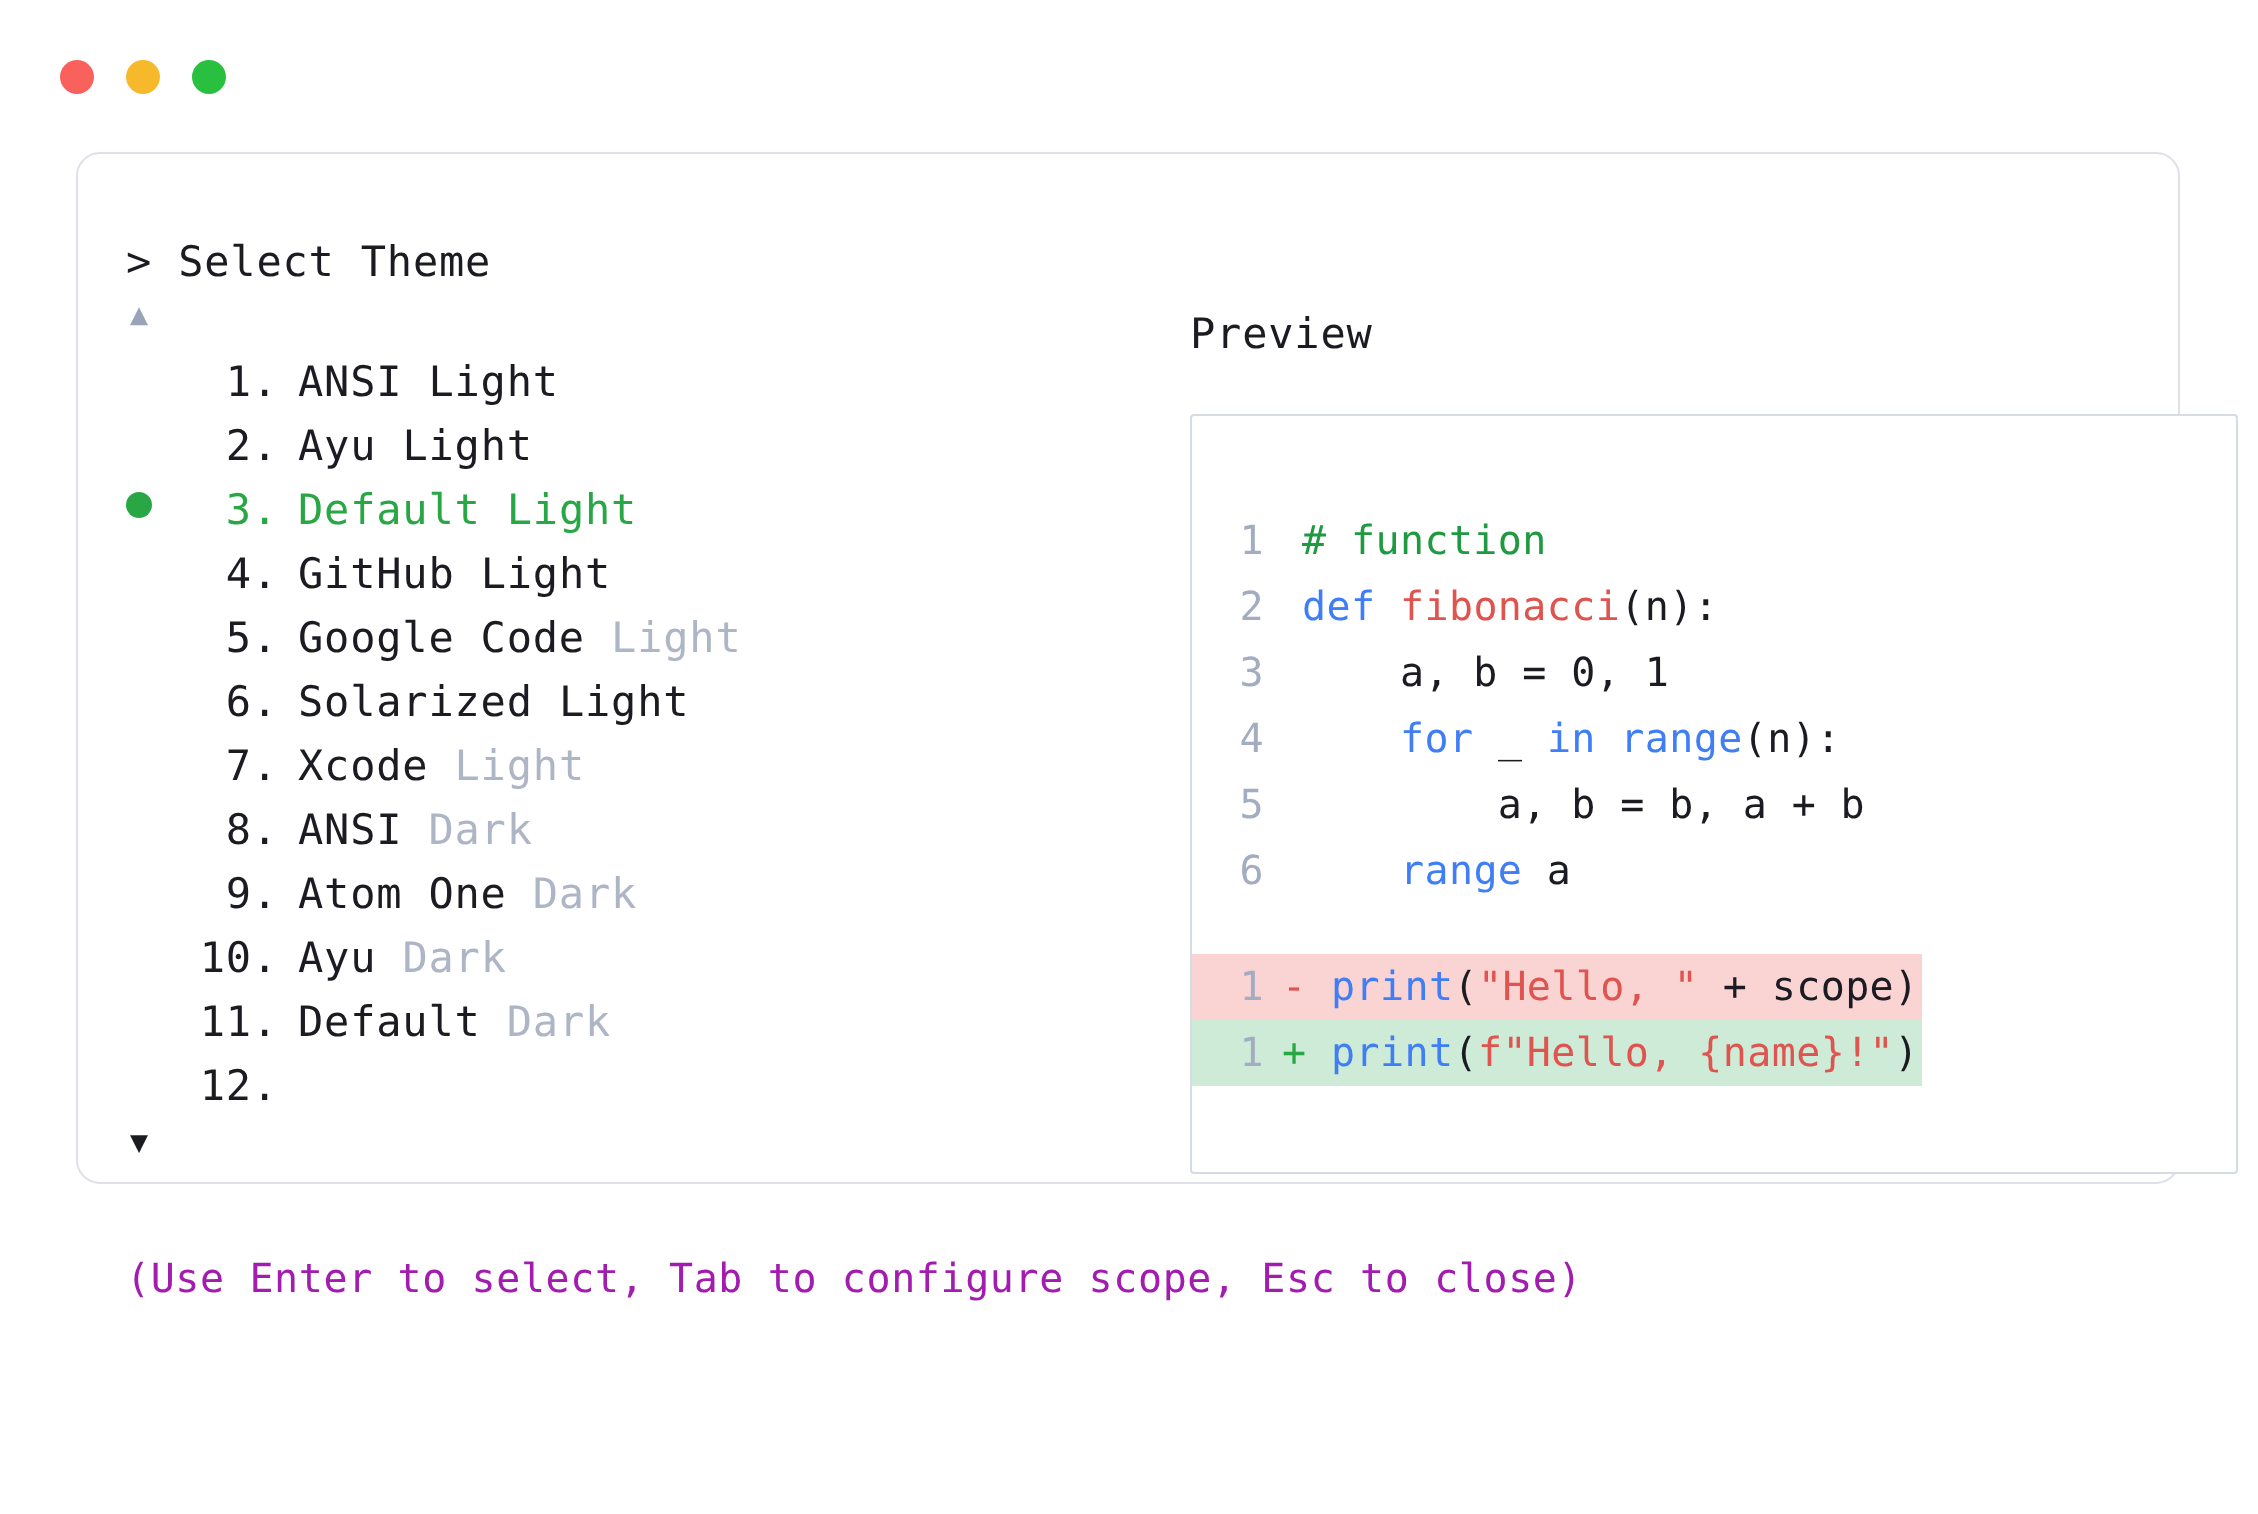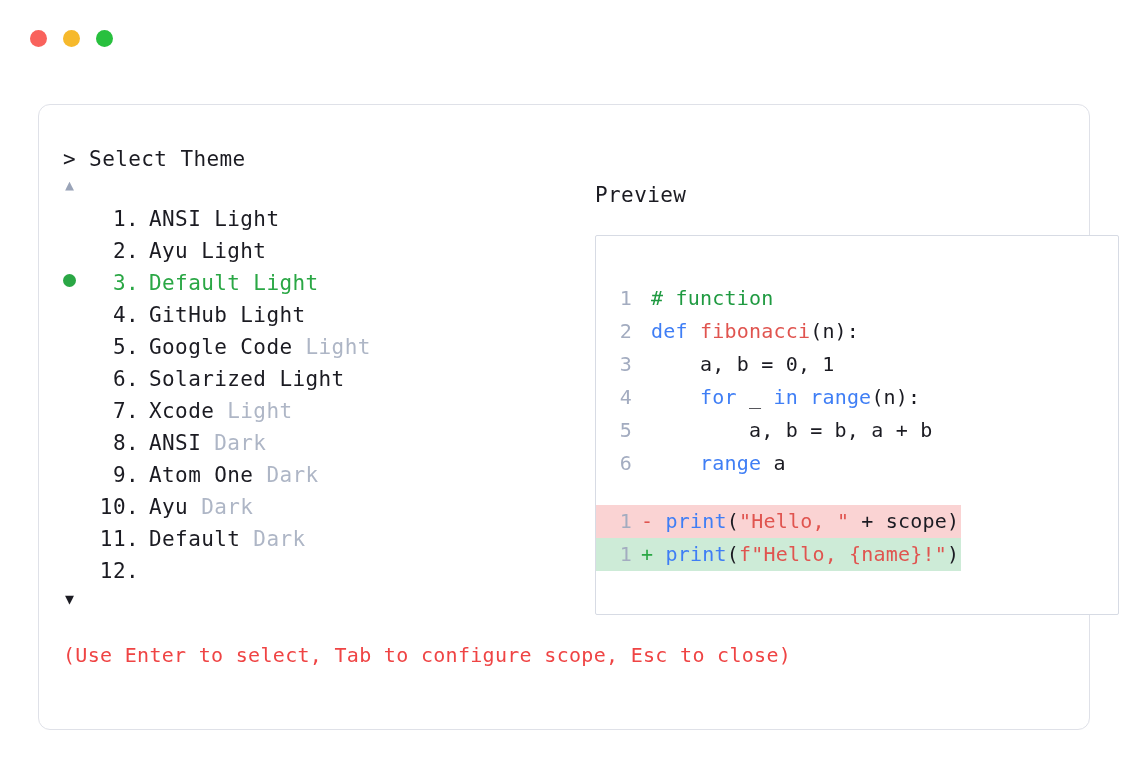--- a/index.html
+++ b/index.html
@@ -29,23 +29,23 @@
     border-radius: 50%;
   }
   .dot-close  { background: #f9625c; }
   .dot-min    { background: #f6b92c; }
   .dot-max    { background: #28c03e; }
 
   
   .card {
     position: absolute;
     left: 38px;
-    top: 104px;
+    top: 76px;
     width: 1052px;
-    height: 626px;
+    height: 516px;
     box-sizing: border-box;
     border: 1.5px solid #dfe1e8;
     border-radius: 12px;
     background: #ffffff;
   }
 
   .card-inner {
     position: absolute;
     left: 24px;
     top: 40px;
@@ -120,25 +120,25 @@
     color: #1b1b22;
   }
   .theme-row.selected .idx-cell,
   .theme-row.selected .name-cell,
   .theme-row.selected .suffix { color: #2aa745; }
 
   .suffix { color: #1b1b22; }
   .suffix.dim { color: #aeb6c6; }
 
   .hint {
-    margin-top: 30px;
+    margin-top: 42px;
     font-size: 20px;
     line-height: 28px;
     letter-spacing: 0.3px;
-    color: #ef4444;
+    color: #a21caf;
     white-space: pre;
   }
 
   
   .right-col {
     flex: 1 1 auto;
     padding-left: 54px;
   }
   .preview-title {
     font-size: 21px;

